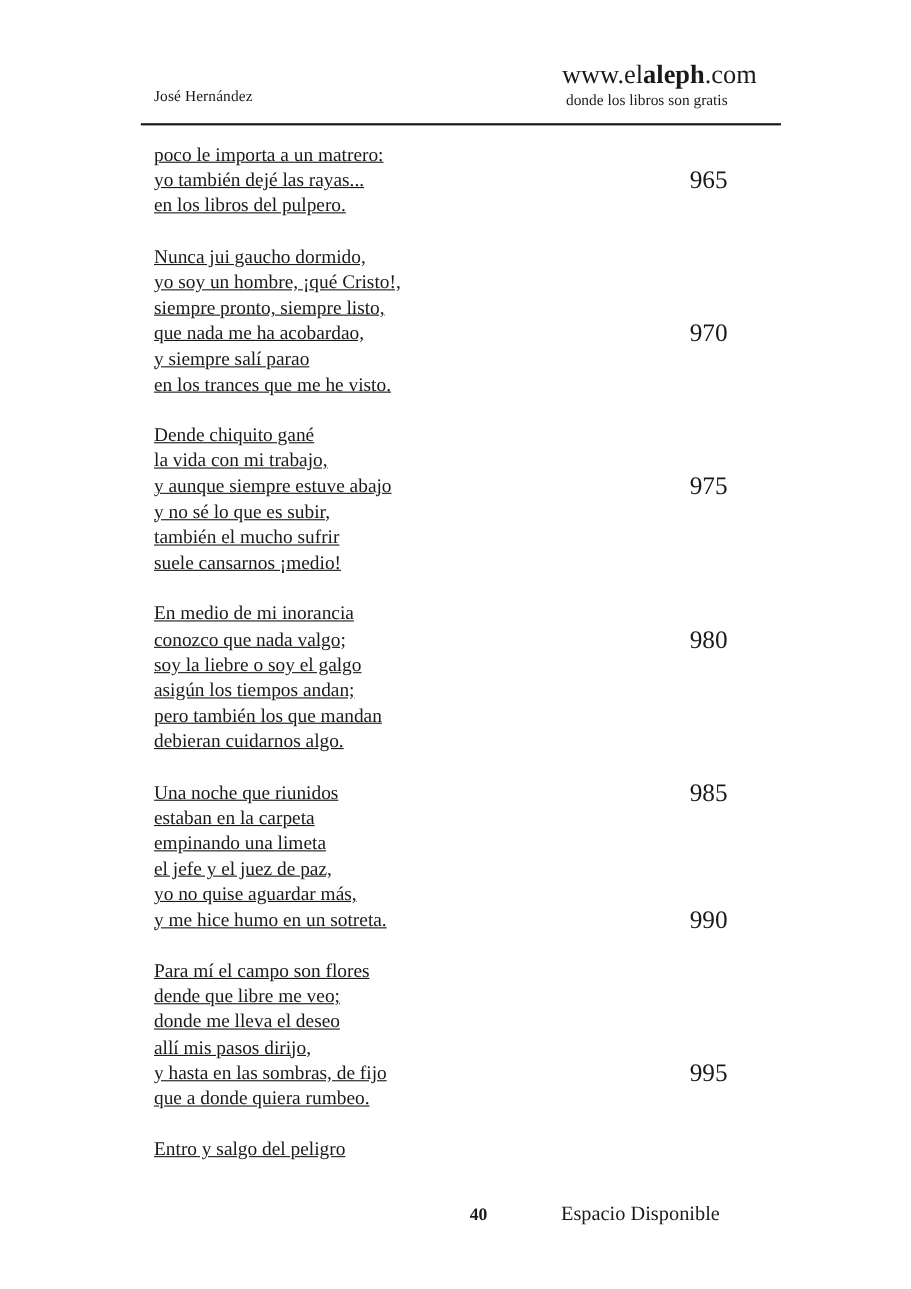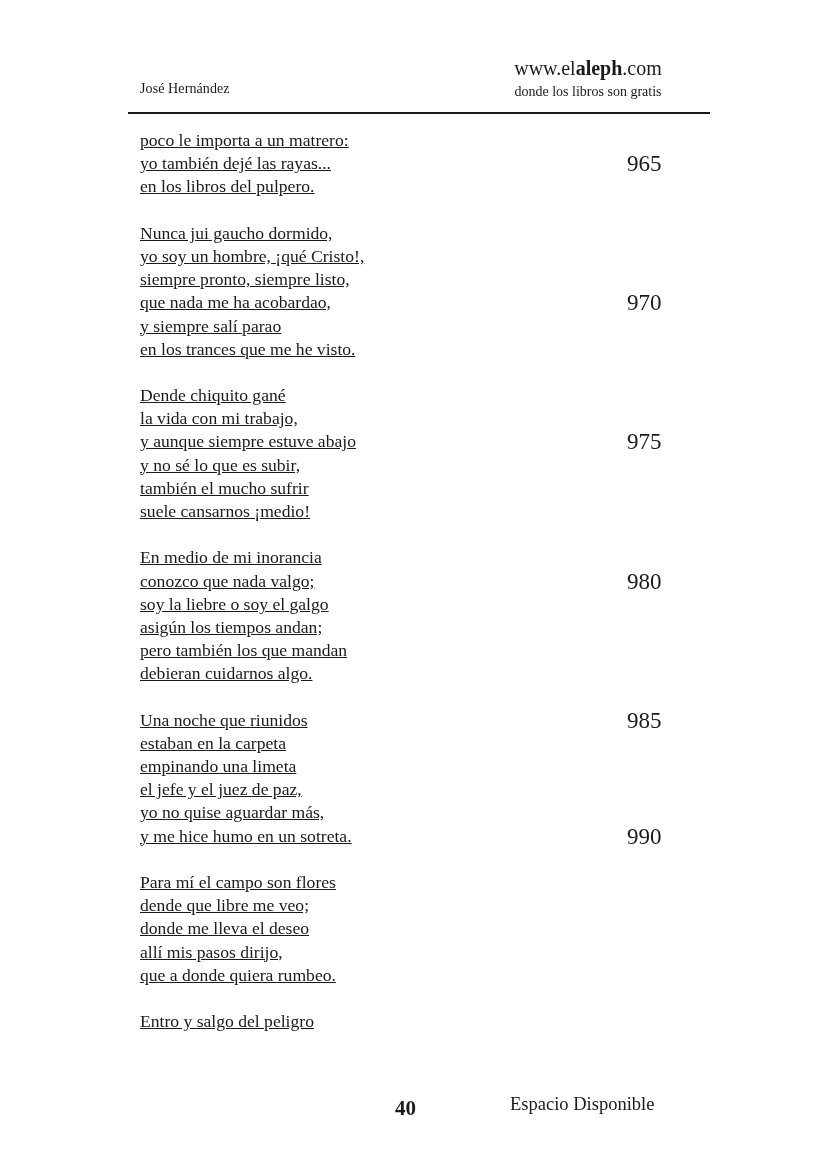--- a/index.html
+++ b/index.html
@@ -30,22 +30,23 @@
       letter-spacing: 0.1px;
     }
     .site-block {
       position: absolute;
       right: 22px;
       top: 5px;
       text-align: center;
       width: 200px;
     }
     .site-url {
-      font-size: 20px;
+      font-size: 24px;
       line-height: 22px;
+      text-align: right;
     }
     .site-url b {
       font-weight: bold;
     }
     .site-tagline {
       font-size: 14px;
       line-height: 20px;
       margin-top: 3px;
     }
     .header-rule {
@@ -82,23 +83,23 @@
     }
     .page-footer {
       position: absolute;
       left: 0;
       top: 1094px;
       width: 828px;
       height: 26px;
     }
     .page-number {
       position: absolute;
-      left: 395px;
+      left: 427px;
       top: 2px;
-      font-size: 21px;
+      font-size: 16px;
       font-weight: bold;
     }
     .footer-note {
       position: absolute;
       left: 510px;
       top: 0;
       font-size: 18.5px;
     }
   </style>
 </head>
@@ -149,20 +150,21 @@
       <div class="verse"><span>empinando una limeta</span></div>
       <div class="verse"><span>el jefe y el juez de paz,</span></div>
       <div class="verse"><span>yo no quise aguardar más,</span></div>
       <div class="verse"><span>y me hice humo en un sotreta.</span><span class="verse-number">990</span></div>
     </div>
     <div class="stanza">
       <div class="verse"><span>Para mí el campo son flores</span></div>
       <div class="verse"><span>dende que libre me veo;</span></div>
       <div class="verse"><span>donde me lleva el deseo</span></div>
       <div class="verse"><span>allí mis pasos dirijo,</span></div>
+      <div class="verse"><span>y hasta en las sombras, de fijo</span><span class="verse-number">995</span></div>
       <div class="verse"><span>que a donde quiera rumbeo.</span></div>
     </div>
     <div class="stanza">
       <div class="verse"><span>Entro y salgo del peligro</span></div>
     </div>
   </div>
 
 <div class="page-footer">
   <span class="page-number">40</span>
   <span class="footer-note">Espacio Disponible</span>

